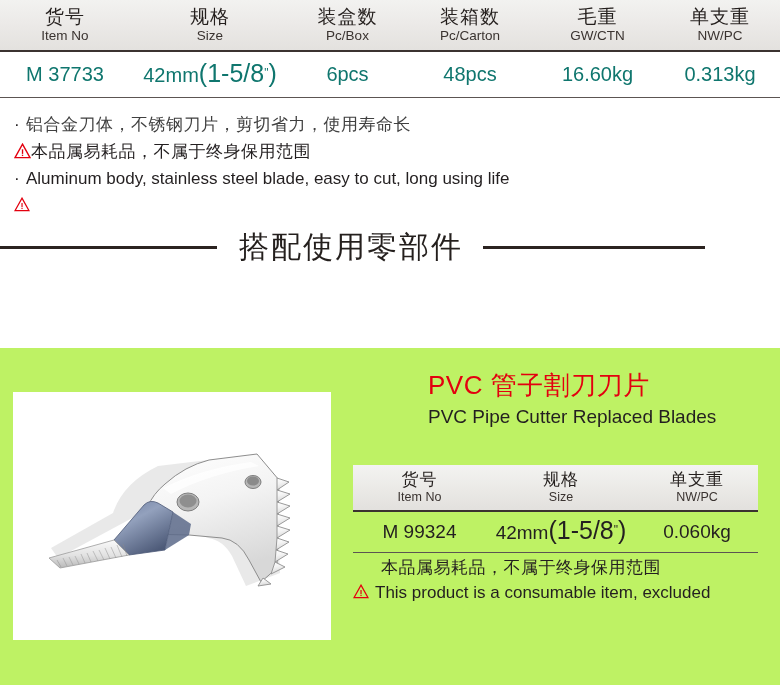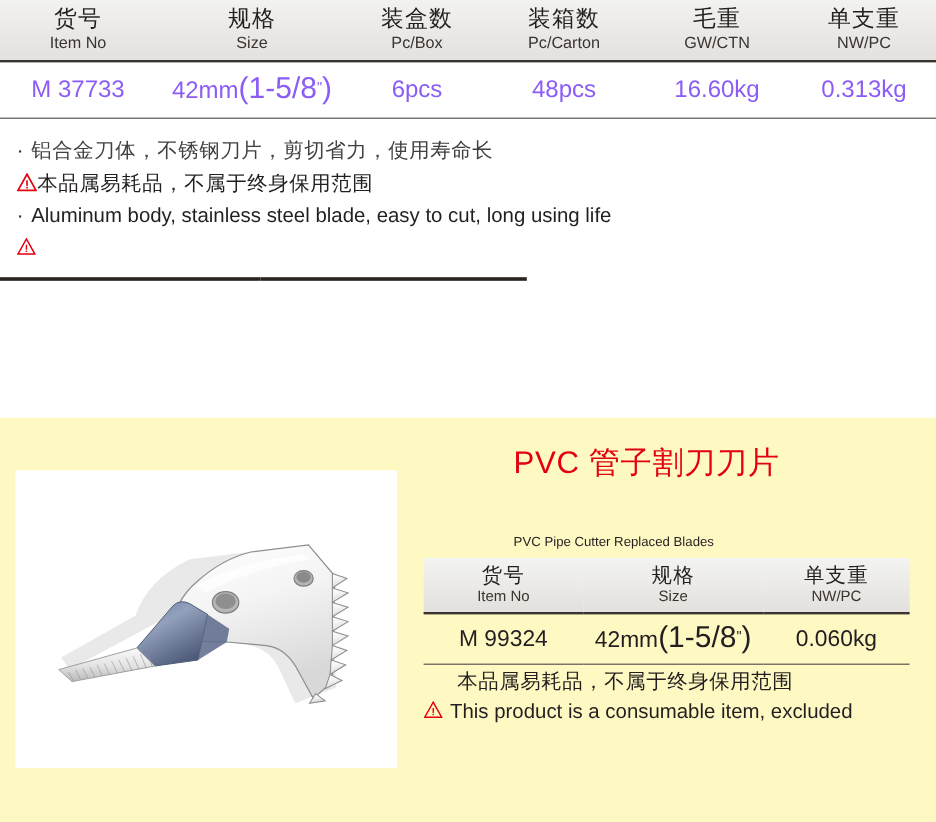--- a/index.html
+++ b/index.html
@@ -43,21 +43,21 @@
     display: block;
     font-size: 13.5px;
     line-height: 16px;
     color: #3a3330;
   }
   .spec-table tbody td {
     text-align: center;
     font-size: 20px;
     line-height: 24px;
     padding: 9px 0 10px 0;
-    color: #8b5cf6;
+    color: #0f766e;
     border-bottom: 1.5px solid #5c5552;
     white-space: nowrap;
   }
   .sz-frac {
     font-size: 25px;
   }
   .sz-inch {
     font-size: 12px;
     vertical-align: 5px;
   }
@@ -134,21 +134,21 @@
     white-space: nowrap;
   }
 
   
   .panel {
     position: absolute;
     left: 0;
     top: 348px;
     width: 780px;
     height: 337px;
-    background: #fef9c3;
+    background: #bef264;
   }
   .photo-box {
     position: absolute;
     left: 13px;
     top: 44px;
     width: 318px;
     height: 248px;
     background: #ffffff;
   }
   .photo-box svg { display: block; }
@@ -160,25 +160,24 @@
     font-size: 26px;
     line-height: 30px;
     letter-spacing: 0.5px;
     color: #e3000f;
     white-space: nowrap;
   }
   .panel-title-en {
     position: absolute;
     left: 428px;
     top: 58px;
-    font-size: 11px;
+    font-size: 19px;
     line-height: 21px;
     color: #231f20;
     white-space: nowrap;
-    margin-top: 36px;
   }
 
   
   .mini-table {
     position: absolute;
     left: 353px;
     top: 117px;
     width: 405px;
     border-collapse: collapse;
     table-layout: fixed;
@@ -310,20 +309,21 @@
         <rect x="7.9" y="6.4" width="1.25" height="4.4" fill="#e3000f"></rect>
         <rect x="7.9" y="11.6" width="1.25" height="1.25" fill="#e3000f"></rect>
       </svg>
     </span>
   </div>
 
 </div>
 
 <div class="section-div">
   <span class="sd-rule left"></span>
+  <span class="sd-title">搭配使用零部件</span>
   <span class="sd-rule right"></span>
 </div>
 
 <div class="panel">
 
   <div class="photo-box">
     <svg viewBox="0 0 318 248" width="318" height="248">
       <defs>
         <linearGradient id="bodyGrad" x1="0" y1="0" x2="0.3" y2="1">
           <stop offset="0%" stop-color="#ffffff"></stop>

